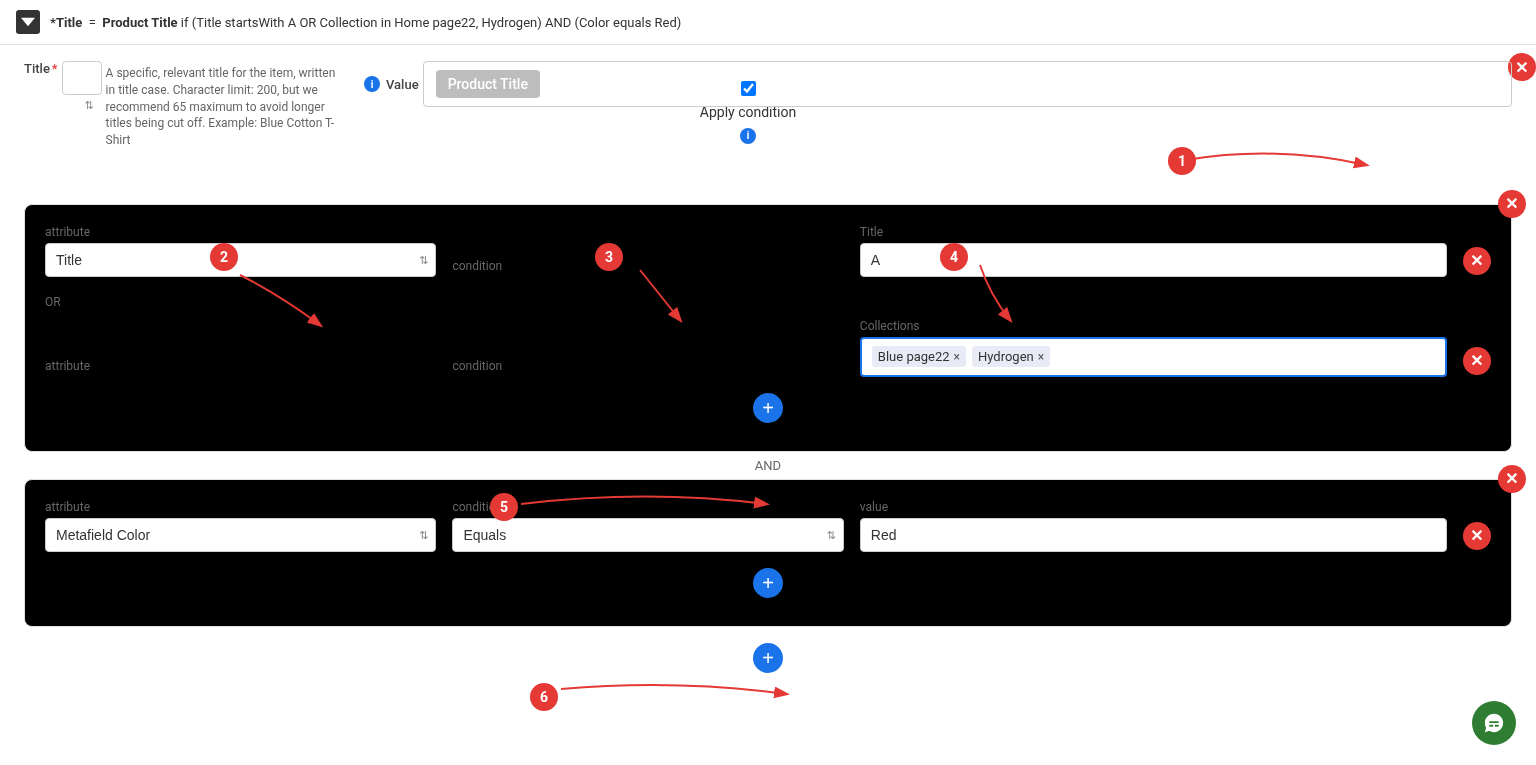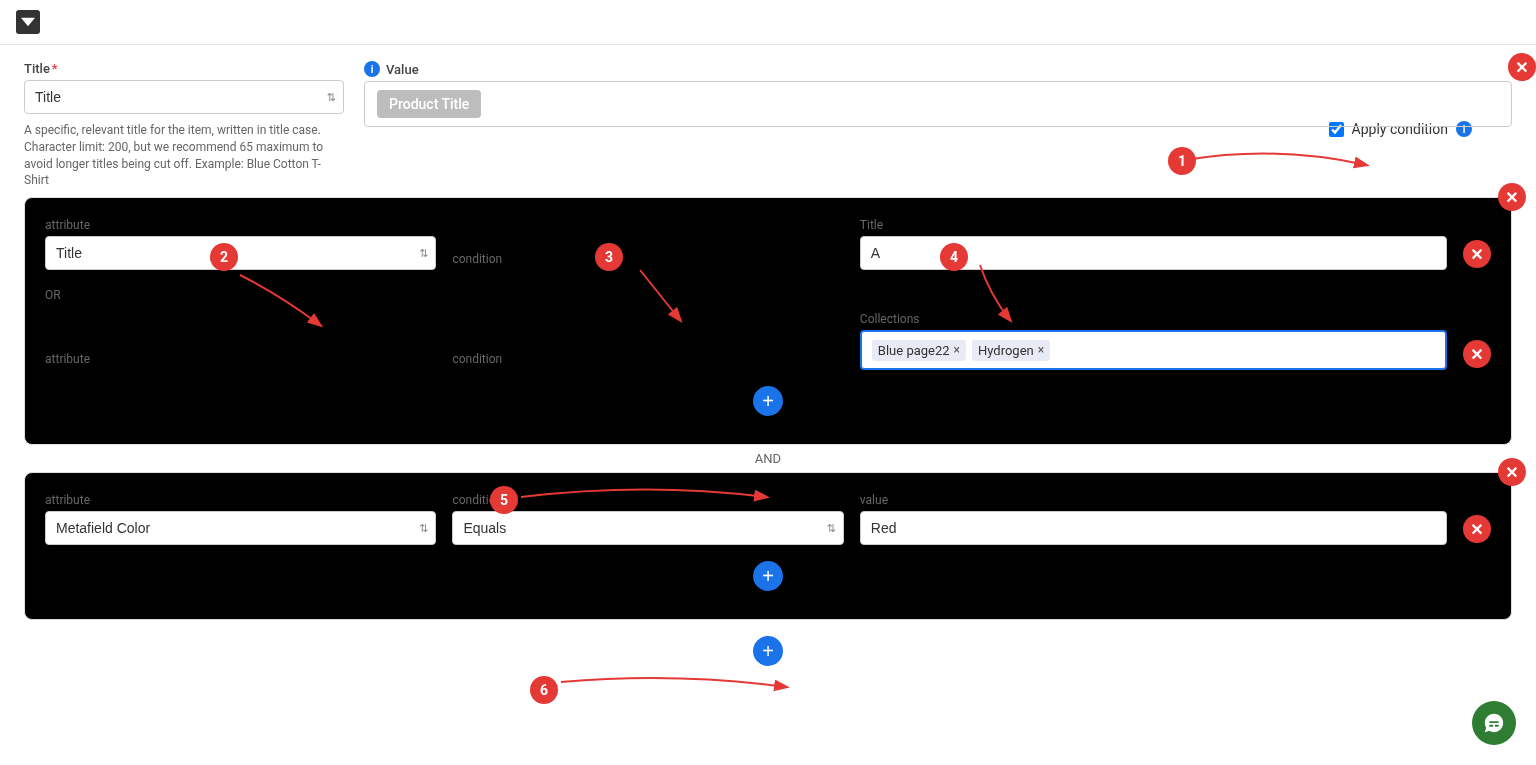--- a/index.html
+++ b/index.html
@@ -35,21 +35,20 @@
 
     .top-bar-text {
       font-size: 13px;
       color: #333;
       font-weight: 400;
     }
     .top-bar-text strong { font-weight: 700; }
 
     .field-group {
       display: flex;
-      flex-direction: column;
       gap: 4px;
     }
 
     .field-group label {
       font-size: 13px;
       font-weight: 500;
       color: #444;
     }
 
     .field-group label .required {
@@ -320,20 +319,26 @@
     }
   </style>
 </head>
 <body>
 
 <div class="top-bar">
   <div class="top-bar-arrow">
     <svg viewBox="0 0 10 6">
         <path d="M0 0l5 6 5-6z"></path>
       </svg>
+  </div>
+  <div class="top-bar-text">
+    <strong>*Title</strong>
+    &nbsp;=&nbsp;
+    <strong>Product Title</strong>
+    <span> if (Title startsWith A OR Collection in Home page22, Hydrogen) AND (Color equals Red)</span>
   </div>
 </div>
 
 <div class="main-wrapper">
 
   <button class="close-btn-red" style="position:absolute;right:0;top:8px;">✕</button>
 
   <div class="header-row">
 
     <div class="field-group title-col">
@@ -352,21 +357,21 @@
       <div class="value-label">
         <span class="info-icon">i</span>
         <span>Value</span>
       </div>
       <div class="value-input-wide">
         <span class="product-title-badge">Product Title</span>
       </div>
     </div>
   </div>
 
-  <div style="display:flex;justify-content:flex-end;align-items:center;gap:8px;margin-bottom:16px;margin-top:-80px;padding-right:40px;">
+  <div style="display:flex;justify-content:flex-end;align-items:center;gap:8px;margin-bottom:16px;margin-top:-80px;padding-right:40px;flex-direction:column;">
     <input type="checkbox" checked="" class="checkbox-input" style="">
     <span>Apply condition</span>
     <span class="info-icon">i</span>
   </div>
 
   <div style="margin-top:60px;">
 
     <div style="position:relative;">
       <button class="close-btn-red" style="position:absolute;right:-14px;top:-14px;z-index:5;">✕</button>
       <div class="condition-group-box">

